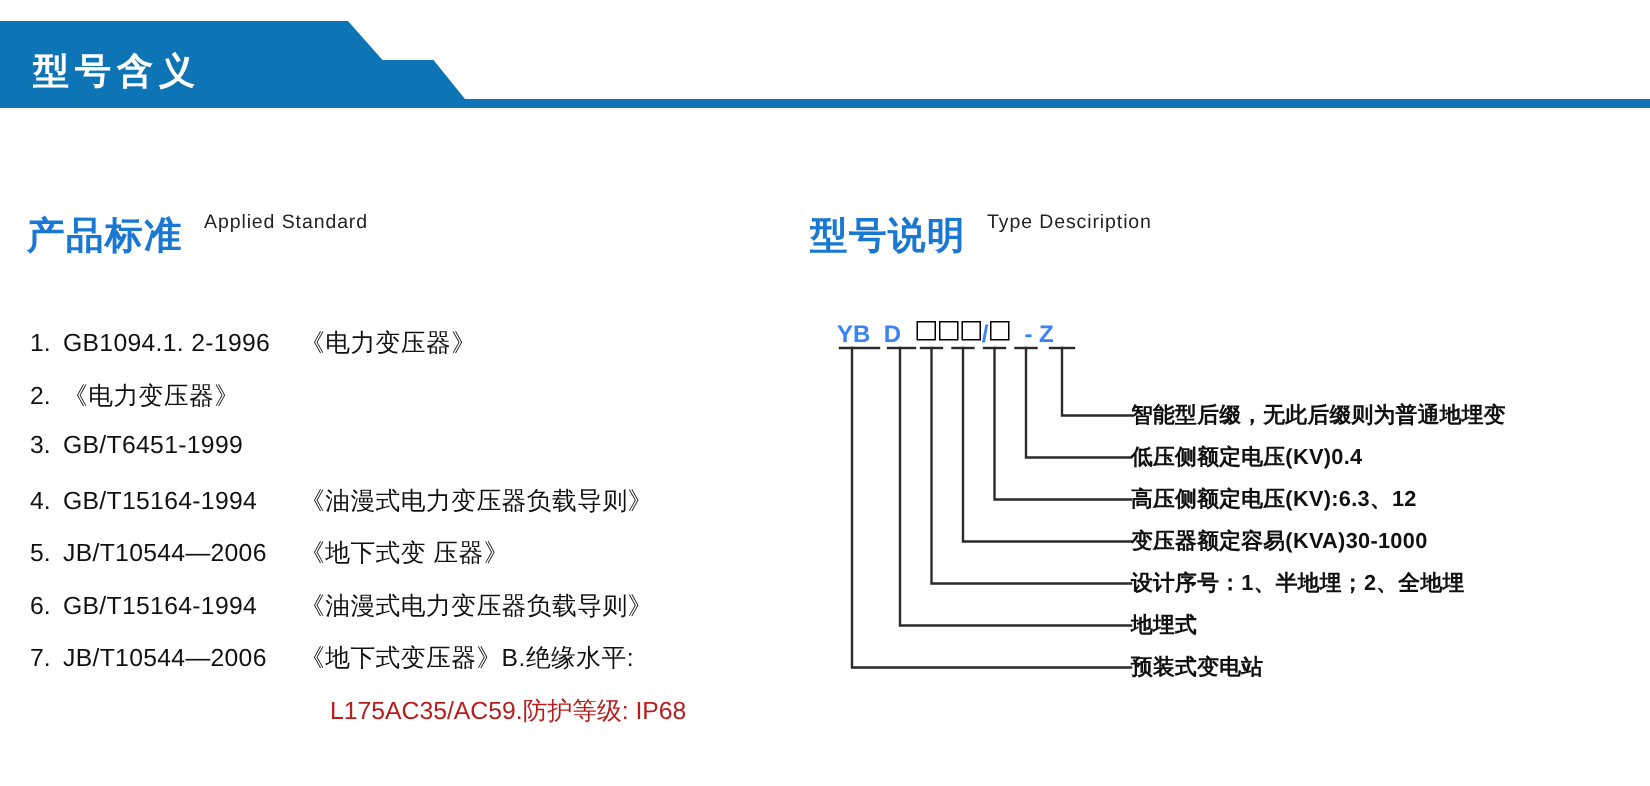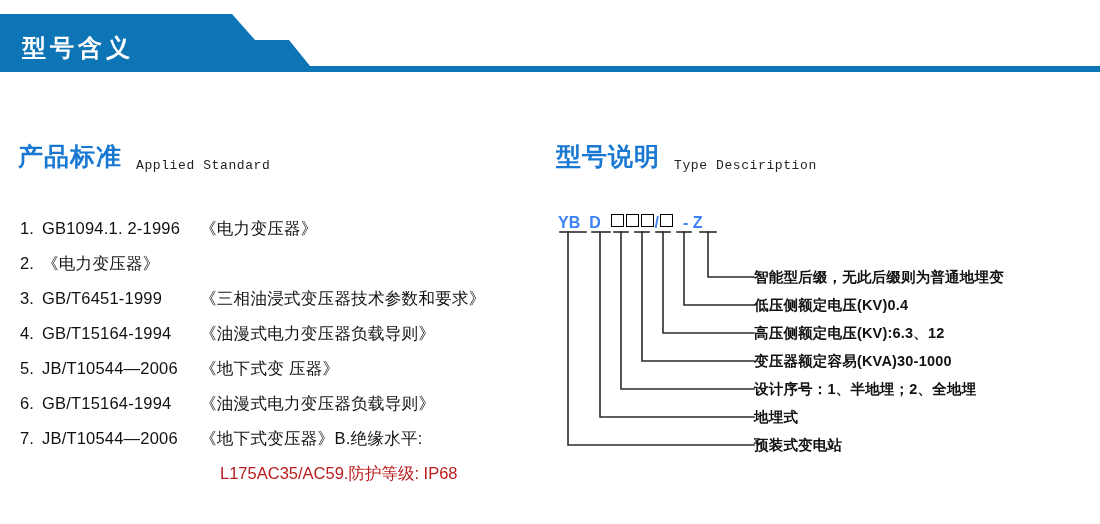--- a/index.html
+++ b/index.html
@@ -41,38 +41,37 @@
     letter-spacing: 2.2px;
     line-height: 1;
     white-space: nowrap;
     margin-top: 12px;
   }
 
   
   .sec-head {
     position: absolute;
     display: flex;
-    align-items: flex-end;
-    white-space: nowrap;
-    font-family: Liberation Mono, monospace;
+    align-items: flex-start;
+    white-space: nowrap;
   }
   .sec-head .cn {
     font-size: 25px;
     font-weight: 700;
     color: #1878d2;
     letter-spacing: 1px;
   }
   .sec-head .en {
     font-size: 13px;
     color: #222222;
     margin-left: 14px;
     letter-spacing: 0.6px;
   }
   #head-left  { left: 18px; top: 140px; }
-  #head-right { left: 556px; top: 140px; }
+  #head-right { left: 540px; top: 140px; }
 
   
   .std-list {
     position: absolute;
     left: 20px; top: 218px;
     width: 540px;
   }
   .std-row {
     display: flex;
     align-items: baseline;
@@ -165,21 +164,20 @@
     <span class="code">GB1094.1. 2-1996</span>
     <span class="title">《电力变压器》</span>
   </div>
   <div class="std-row">
     <span class="idx">2.</span>
     <span class="title">《电力变压器》</span>
   </div>
   <div class="std-row">
     <span class="idx">3.</span>
     <span class="code">GB/T6451-1999</span>
-    <span class="title">《三相油浸式变压器技术参数和要求》</span>
   </div>
   <div class="std-row">
     <span class="idx">4.</span>
     <span class="code">GB/T15164-1994</span>
     <span class="title">《油漫式电力变压器负载导则》</span>
   </div>
   <div class="std-row">
     <span class="idx">5.</span>
     <span class="code">JB/T10544—2006</span>
     <span class="title">《地下式变 压器》</span>

